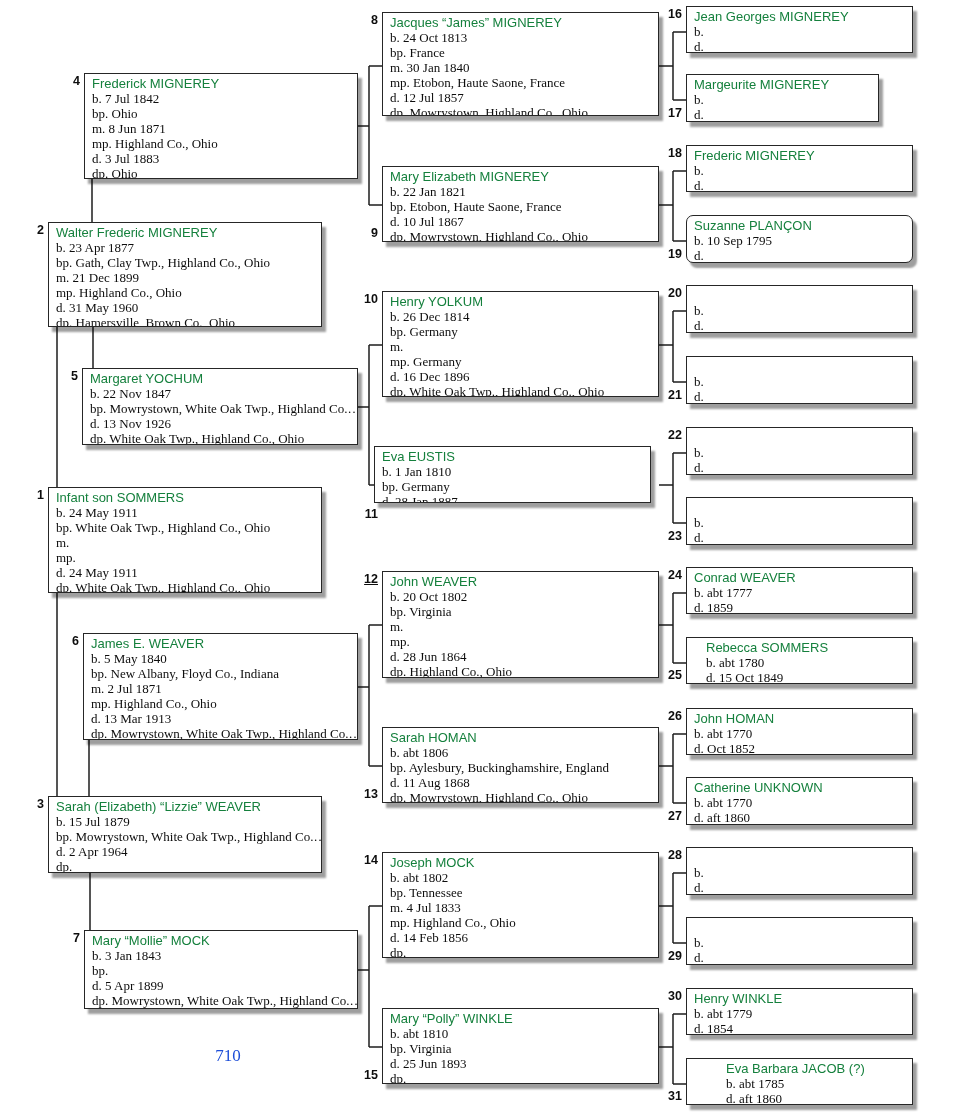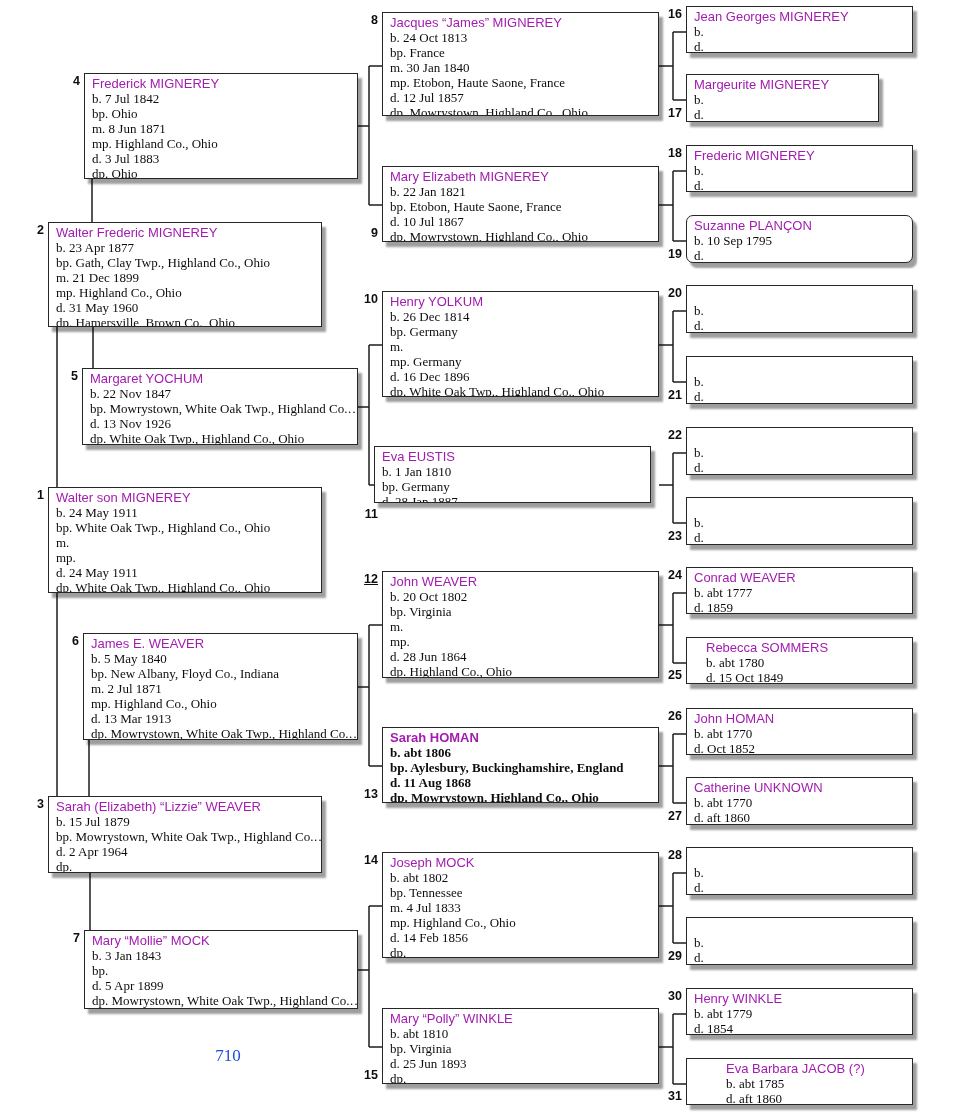--- a/index.html
+++ b/index.html
@@ -20,21 +20,21 @@
     position: absolute;
     background: #ffffff;
     border: 1.6px solid #262626;
     box-shadow: 4px 5px 2px rgba(0,0,0,0.38);
     box-sizing: border-box;
     overflow: hidden;
   }
   .p-name {
     font-family: "Liberation Sans", sans-serif;
     font-size: 13px;
-    color: #a21caf;
+    color: #15803d;
     line-height: 15px;
     height: 15px;
     padding: 2px 0 0 7px;
     white-space: nowrap;
     overflow: hidden;
   }
   .p-line {
     font-family: "Liberation Serif", serif;
     font-size: 13px;
     color: #0d0d0d;
@@ -119,21 +119,21 @@
       <line x1="673" y1="873" x2="686" y2="873" stroke="#1c1c1c" stroke-width="1.5"></line>
       <line x1="673" y1="943" x2="686" y2="943" stroke="#1c1c1c" stroke-width="1.5"></line>
       <line x1="659" y1="906" x2="673" y2="906" stroke="#1c1c1c" stroke-width="1.5"></line>
       <line x1="673" y1="1014" x2="673" y2="1084" stroke="#1c1c1c" stroke-width="1.5"></line>
       <line x1="673" y1="1014" x2="686" y2="1014" stroke="#1c1c1c" stroke-width="1.5"></line>
       <line x1="673" y1="1084" x2="686" y2="1084" stroke="#1c1c1c" stroke-width="1.5"></line>
       <line x1="659" y1="1047" x2="673" y2="1047" stroke="#1c1c1c" stroke-width="1.5"></line>
     </svg>
   <div id="boxes-layer">
       <div class="person-box" style="left: 48px; top: 487px; width: 274px; height: 106px;">
-        <div class="p-name">Walter son MIGNEREY</div>
+        <div class="p-name">Infant son SOMMERS</div>
         <div class="p-line">b. 24 May 1911</div>
         <div class="p-line">bp. White Oak Twp., Highland Co., Ohio</div>
         <div class="p-line">m.</div>
         <div class="p-line">mp.</div>
         <div class="p-line">d. 24 May 1911</div>
         <div class="p-line">dp. White Oak Twp., Highland Co., Ohio</div>
       </div>
       <div class="p-num" style="left: 14px; top: 488px;">1</div>
       <div class="person-box" style="left: 48px; top: 222px; width: 274px; height: 105px;">
         <div class="p-name">Walter Frederic MIGNEREY</div>
@@ -228,21 +228,21 @@
       <div class="person-box" style="left: 382px; top: 571px; width: 277px; height: 107px;">
         <div class="p-name">John WEAVER</div>
         <div class="p-line">b. 20 Oct 1802</div>
         <div class="p-line">bp. Virginia</div>
         <div class="p-line">m.</div>
         <div class="p-line">mp.</div>
         <div class="p-line">d. 28 Jun 1864</div>
         <div class="p-line">dp. Highland Co., Ohio</div>
       </div>
       <div class="p-num" style="left: 348px; top: 572px; text-decoration: underline;">12</div>
-      <div class="person-box" style="left: 382px; top: 727px; width: 277px; height: 76px; font-weight: bold;">
+      <div class="person-box" style="left: 382px; top: 727px; width: 277px; height: 76px;">
         <div class="p-name">Sarah HOMAN</div>
         <div class="p-line">b. abt 1806</div>
         <div class="p-line">bp. Aylesbury, Buckinghamshire, England</div>
         <div class="p-line">d. 11 Aug 1868</div>
         <div class="p-line">dp. Mowrystown, Highland Co., Ohio</div>
       </div>
       <div class="p-num" style="left: 348px; top: 787px;">13</div>
       <div class="person-box" style="left: 382px; top: 852px; width: 277px; height: 106px;">
         <div class="p-name">Joseph MOCK</div>
         <div class="p-line">b. abt 1802</div>

